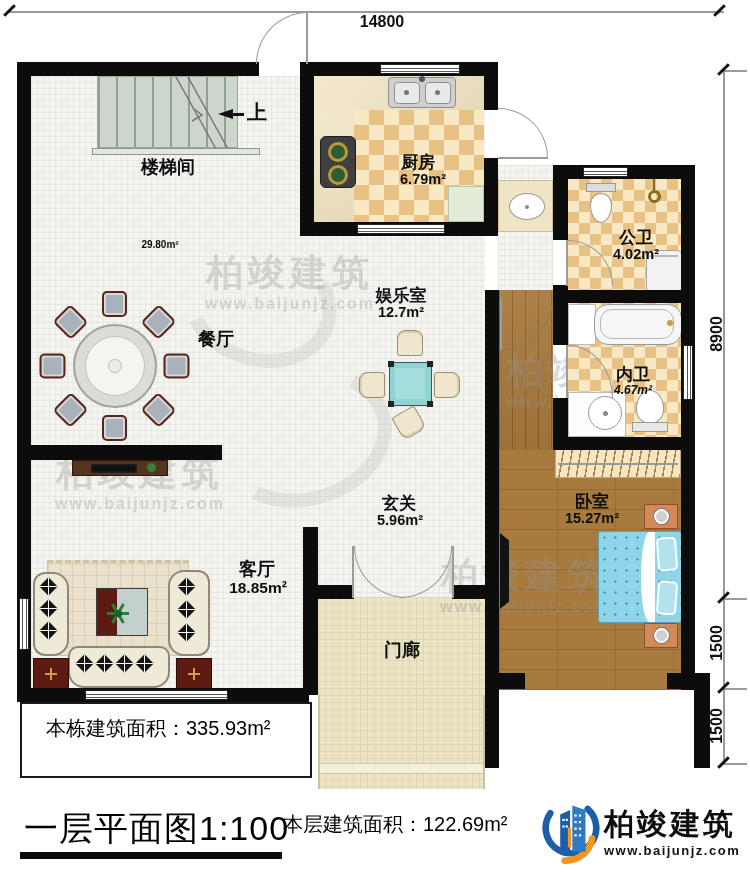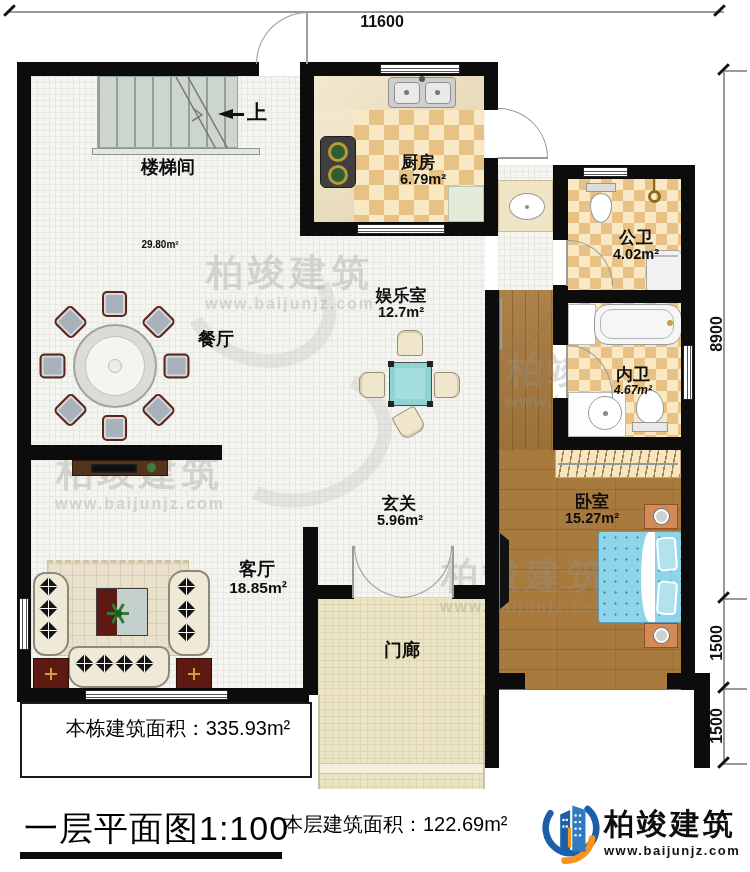--- a/index.html
+++ b/index.html
@@ -272,36 +272,36 @@
   <div class="lbl" style="left:372px;top:513px;width:56px;font-size:14.5px;">5.96m²</div>
   <div class="lbl" style="left:233px;top:560px;width:48px;font-size:18px;">客厅</div>
   <div class="lbl" style="left:226px;top:580px;width:64px;font-size:15.5px;">18.85m²</div>
   <div class="lbl" style="left:555px;top:493px;width:74px;font-size:17px;color:#0d0d0d;">卧室</div>
   <div class="lbl" style="left:551px;top:511px;width:82px;font-size:14.5px;">15.27m²</div>
   <div class="lbl" style="left:378px;top:641px;width:48px;font-size:18px;">门廊</div>
 
   <div class="dimline" style="left:8px;top:11px;width:716px;height:1.5px;"></div>
   <div class="tick" style="left:2px;top:9px;"></div>
   <div class="tick" style="left:712px;top:9px;"></div>
-  <div class="dimlbl" style="left:330px;top:13px;width:104px;">11600</div>
+  <div class="dimlbl" style="left:330px;top:13px;width:104px;">14800</div>
 
   <div class="dimline" style="left:723px;top:70px;width:1.5px;height:695px;"></div>
   <div class="dimline" style="left:723px;top:70px;width:24px;height:1.5px;"></div>
   <div class="dimline" style="left:723px;top:598px;width:24px;height:1.5px;"></div>
   <div class="dimline" style="left:723px;top:688px;width:24px;height:1.5px;"></div>
   <div class="dimline" style="left:723px;top:763px;width:24px;height:1.5px;"></div>
   <div class="tick" style="left:716px;top:68px;"></div>
   <div class="tick" style="left:716px;top:596px;"></div>
   <div class="tick" style="left:716px;top:686px;"></div>
   <div class="tick" style="left:716px;top:761px;"></div>
   <div class="dimlbl" style="left:687px;top:325px;width:60px;transform:rotate(-90deg);">8900</div>
   <div class="dimlbl" style="left:687px;top:634px;width:60px;transform:rotate(-90deg);">1500</div>
   <div class="dimlbl" style="left:687px;top:717px;width:60px;transform:rotate(-90deg);">1500</div>
 
-  <div class="abs" style="left:20px;top:702px;width:292px;height:76px;background:#fff;border:2px solid #1a1a1a;box-sizing:border-box;padding:9px 0 0 24px;text-align:center;">
+  <div class="abs" style="left:20px;top:702px;width:292px;height:76px;background:#fff;border:2px solid #1a1a1a;box-sizing:border-box;padding:9px 0 0 24px;">
     <div class="abs" style="position:static;font-size:20px;font-weight:500;color:#000;line-height:1.5;">本栋建筑面积：335.93m²</div>
   </div>
 
   <div class="abs" style="left:24px;top:806px;width:260px;font-size:34px;font-weight:500;color:#000;letter-spacing:1px;white-space:nowrap;">一层平面图1:100</div>
   <div class="abs" style="left:20px;top:852px;width:262px;height:7px;background:#0b0b0b;"></div>
 
   <div class="abs" style="left:283px;top:811px;width:240px;font-size:20px;font-weight:500;color:#000;white-space:nowrap;">本层建筑面积：122.69m²</div>
 
   <div class="abs" style="left:538px;top:797px;width:200px;height:70px;">
     <svg width="62" height="66" viewBox="0 0 56 60" style="position:absolute;left:0;top:2px;">

